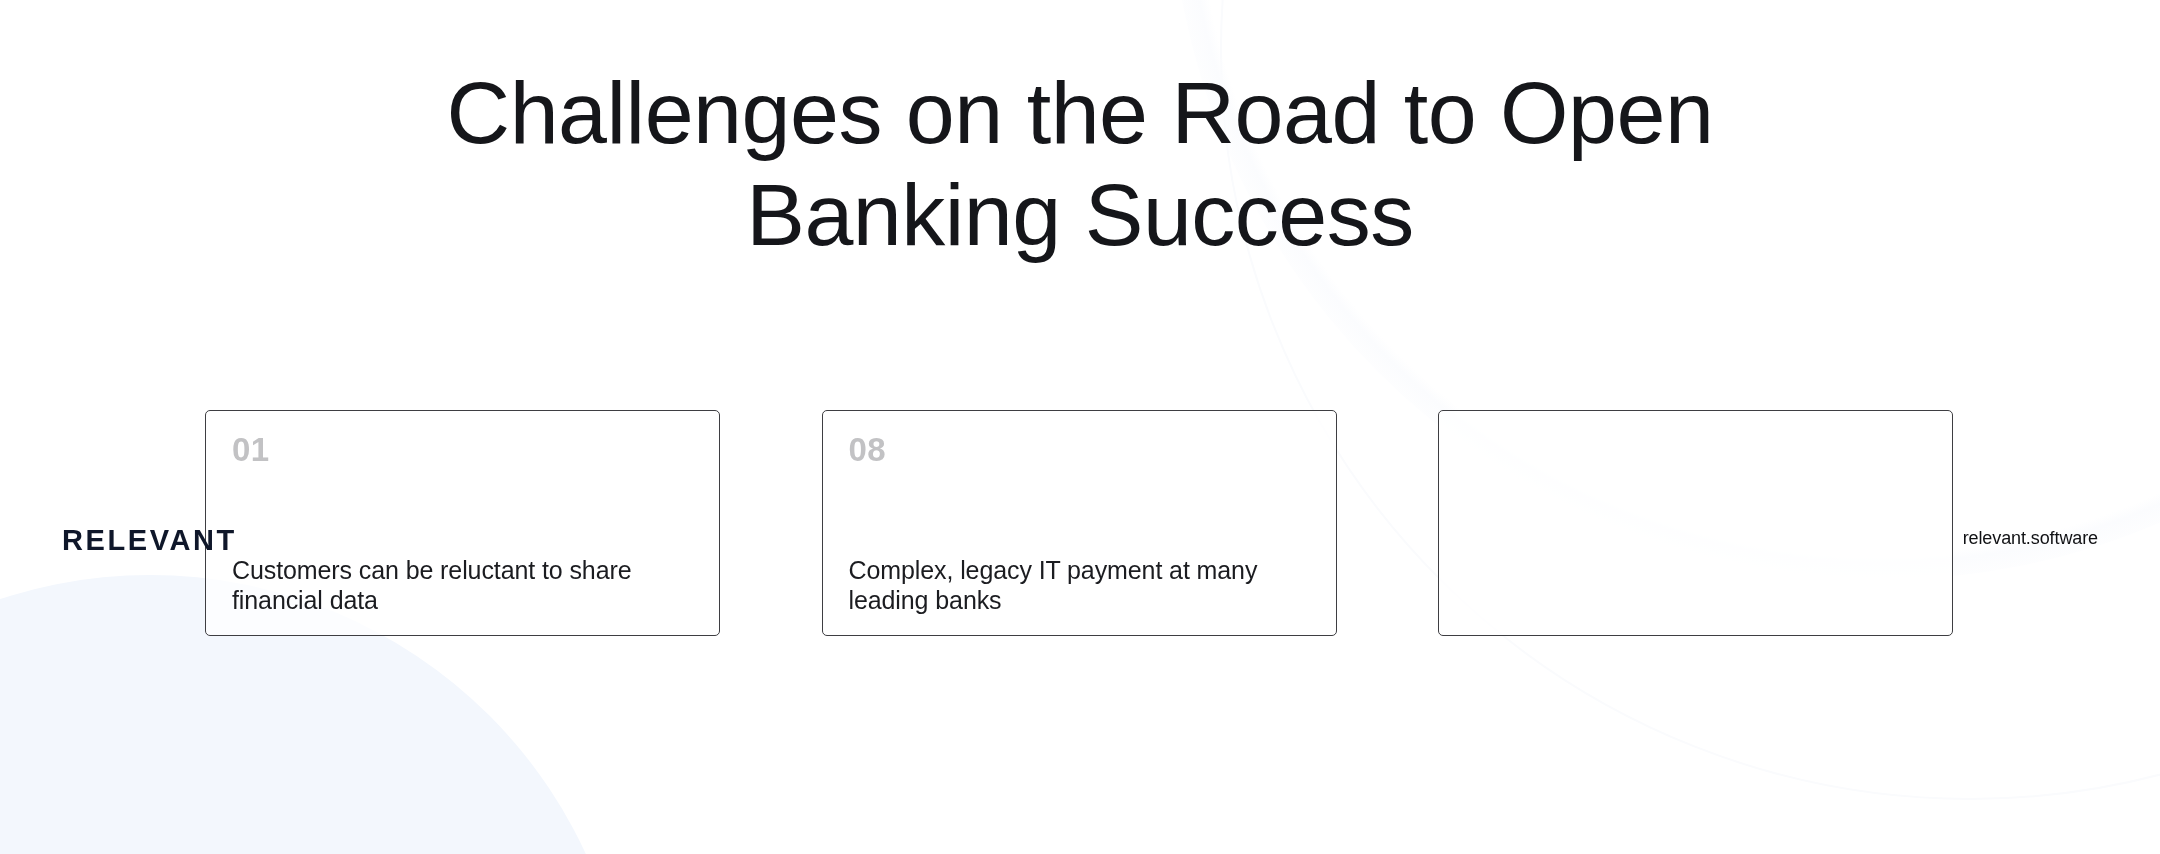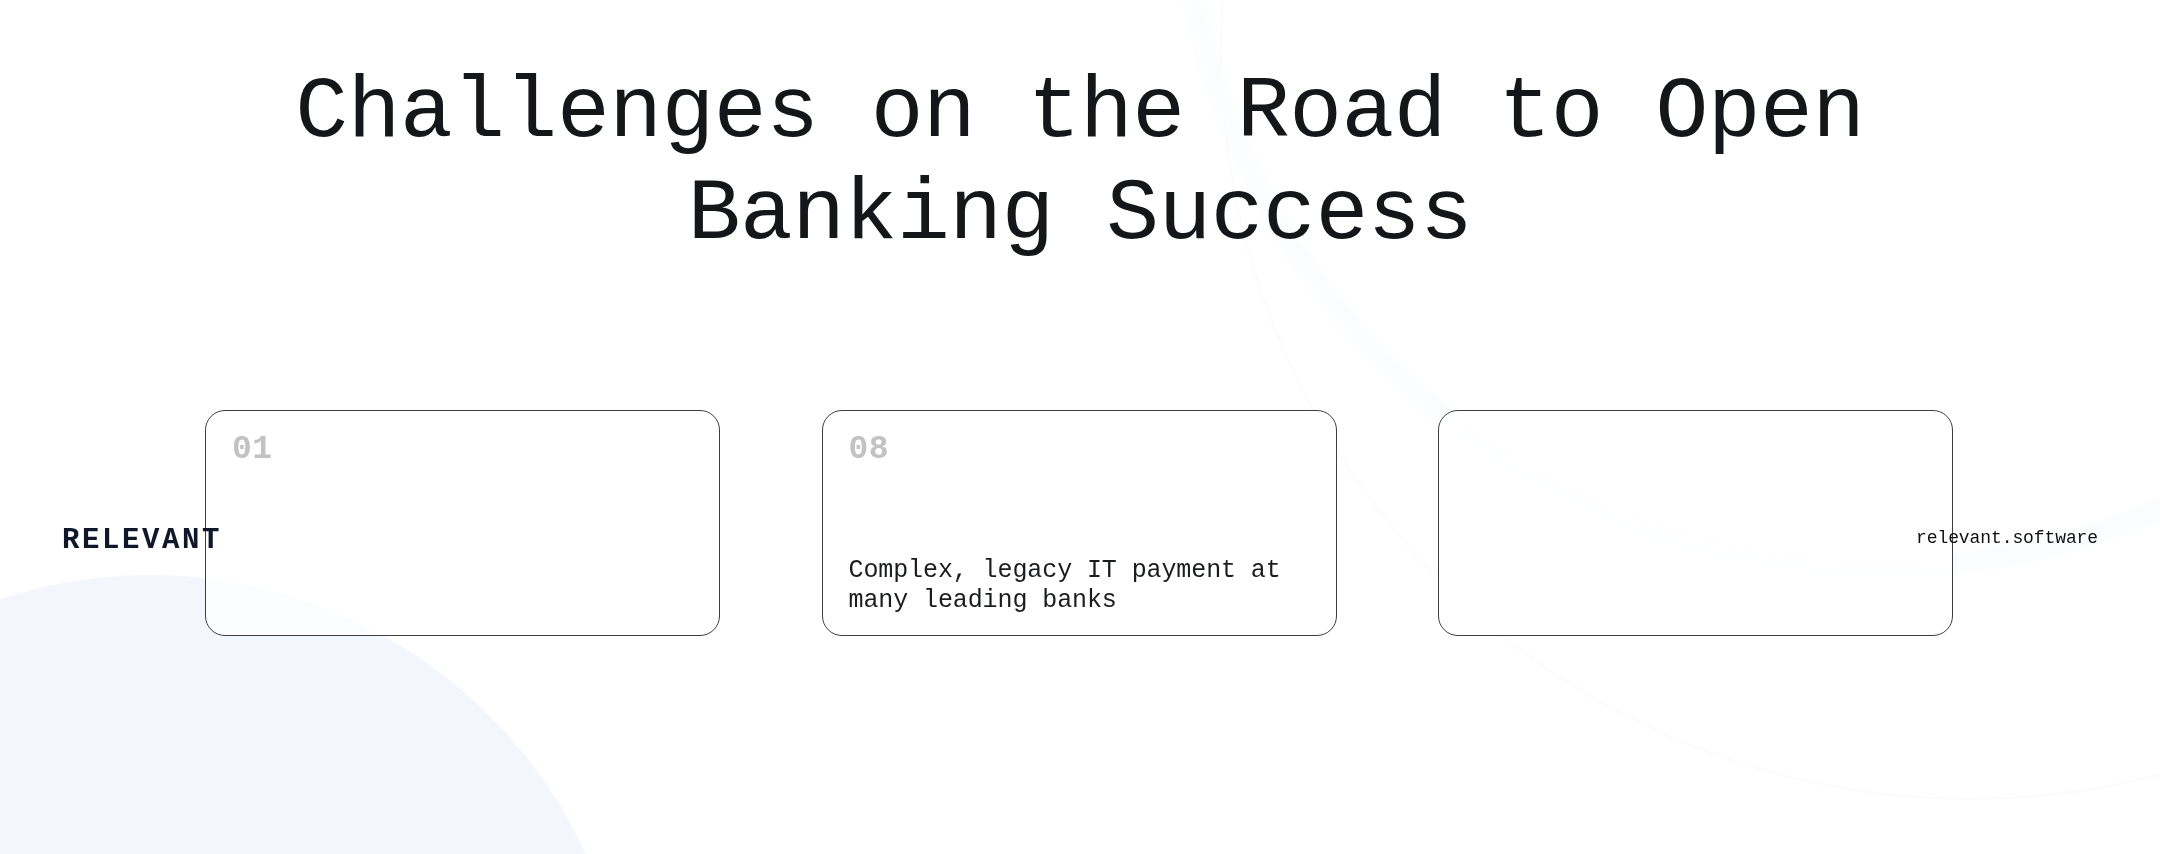--- a/index.html
+++ b/index.html
@@ -59,21 +59,20 @@
     border-radius: 50%;
     background: radial-gradient(circle at center, rgba(255,255,255,0) 68%, #fbfcfe 69%, rgba(255,255,255,0) 72%);
   }
 
   
   .slide {
     position: relative;
     z-index: 1;
     width: 2160px;
     height: 616px;
-    font-family: Liberation Mono, monospace;
   }
 
   .title {
     position: absolute;
     left: 0;
     right: 0;
     top: 62px;
     text-align: center;
     font-size: 88px;
     font-weight: 300;
@@ -91,21 +90,21 @@
     width: 1748px;
     height: 226px;
     display: flex;
     justify-content: space-between;
   }
 
   .card {
     width: 515px;
     height: 226px;
     border: 1.6px solid #3e3e42;
-    border-radius: 20px;
+    border-radius: 5px;
     background: rgba(255,255,255,0.72);
     position: relative;
     padding: 22px 26px 18px 26px;
     display: flex;
     flex-direction: column;
     justify-content: space-between;
   }
 
   .card-number {
     font-size: 33px;
@@ -164,20 +163,21 @@
 </div>
 
 <div class="slide">
 
   <h1 class="title">Challenges on the Road to Open Banking Success</h1>
 
   <div class="cards">
 
     <div class="card">
       <div class="card-number">01</div>
+      <div class="card-text">Customers can be reluctant to share financial data</div>
     </div>
 
     <div class="card">
       <div class="card-number">08</div>
       <div class="card-text">Complex, legacy IT payment at many leading banks</div>
     </div>
 
     <div class="card">
     </div>
 

